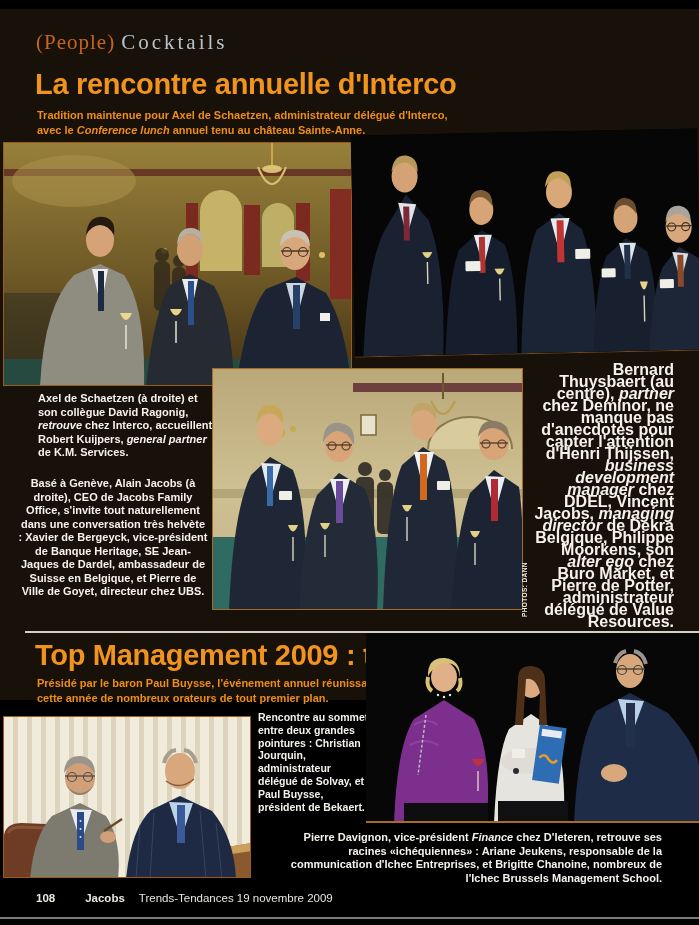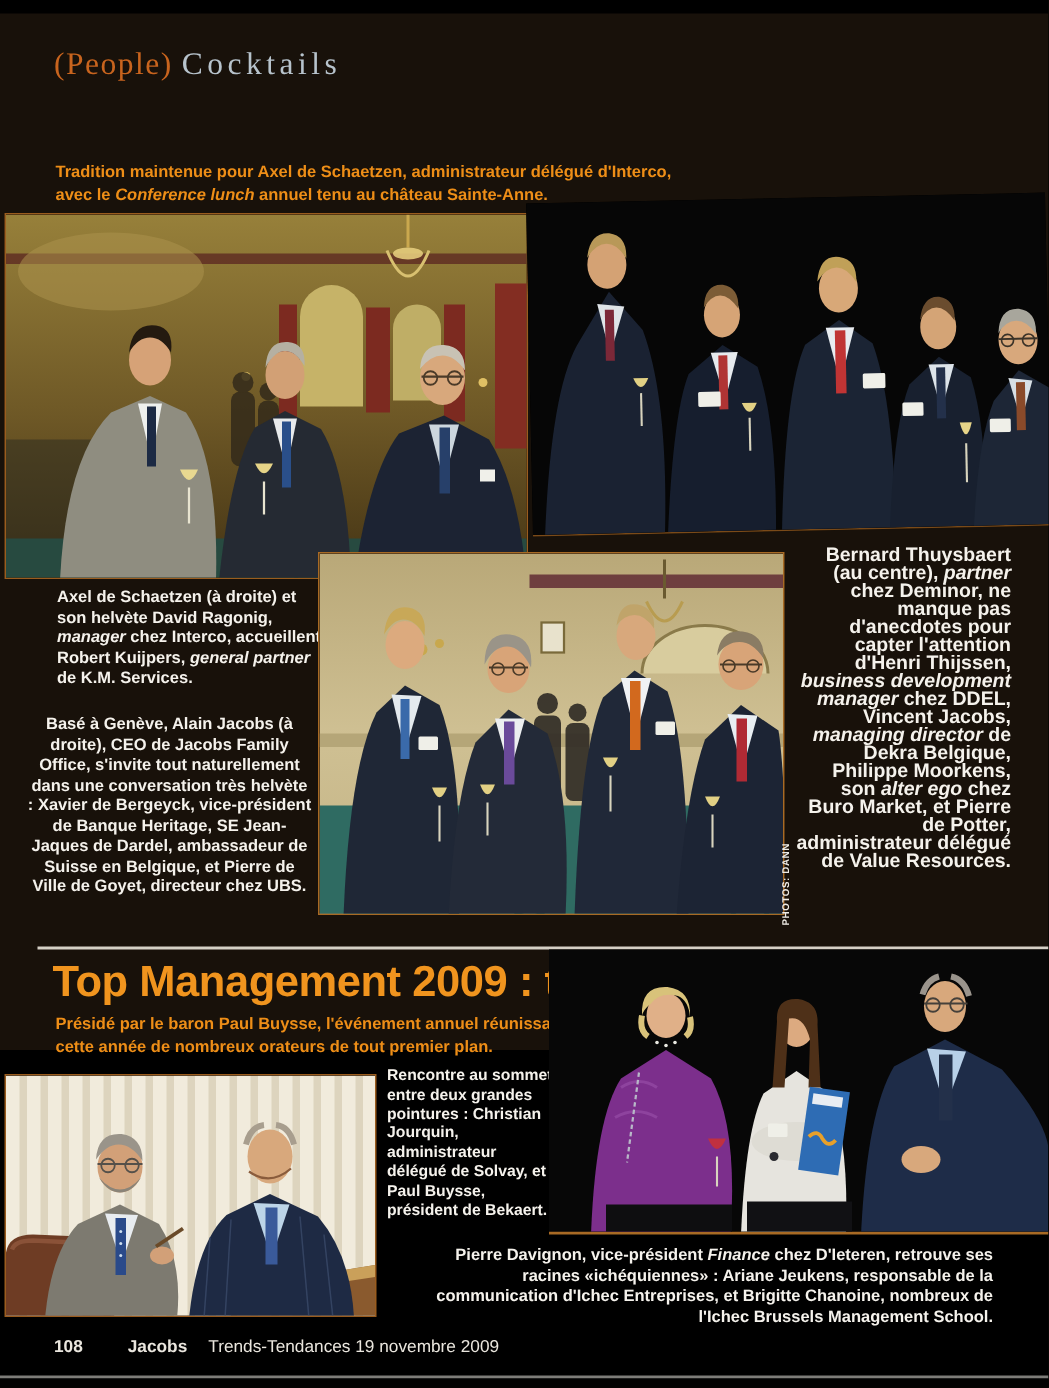--- a/index.html
+++ b/index.html
@@ -21,21 +21,21 @@
   .h1a { left:35px; top:68px; }
   .h1b { left:35px; top:639px; }
 
   .intro { color:#ee8e17; font-weight:bold; font-size:11px; line-height:1.32; }
   .intro1 { left:37px; top:108px; width:430px; }
   .intro2 { left:37px; top:676px; width:400px; }
 
   .caption { color:#f5f2ec; font-weight:bold; font-size:11px; line-height:13.5px; }
   .cap-schaetzen  { left:38px;  top:392px; width:178px; text-align:left; }
   .cap-jacobs     { left:18px;  top:477px; width:190px; text-align:center; }
-  .cap-thuysbaert { left:530px; top:364px; width:144px; text-align:right; font-size:13px; line-height:12px; }
+  .cap-thuysbaert { left:530px; top:364px; width:144px; text-align:right; font-size:16px; line-height:12px; }
   .cap-jourquin   { left:258px; top:711px; width:112px; text-align:left; font-size:10.5px; line-height:12.8px; }
   .cap-davignon   { left:280px; top:831px; width:382px; text-align:right; }
   .caption i { font-style:italic; }
 
   .photo { overflow:hidden; background:#000; }
   .photoA { left:3px;   top:142px; width:349px; height:244px; border:1px solid #9a5c1e; }
   .photoB { left:353px; top:132px; width:346px; height:222px; border-bottom:1px solid #7a4a18; transform:rotate(-1.2deg); }
   .photoC { left:212px; top:368px; width:311px; height:242px; border:1px solid #a86a24; }
   .photoD { left:3px;   top:716px; width:248px; height:162px; border:1px solid #9a5c1e; }
   .photoE { left:366px; top:633px; width:333px; height:190px; border-bottom:2px solid #a86a24; }
@@ -55,20 +55,21 @@
 <body>
 
 <div class="page">
 
   <div class="abs topbar"></div>
 
   <div class="abs kicker">
     <span class="people">(People)</span><span class="cocktails">Cocktails</span>
   </div>
 
+  <h1 class="abs h1a">La rencontre annuelle d'Interco</h1>
   <p class="abs intro intro1"><span>Tradition maintenue pour Axel de Schaetzen, administrateur délégué d'Interco,</span><br><span>avec le </span><i>Conference lunch</i><span> annuel tenu au château Sainte-Anne.</span></p>
 
   <div class="abs photo photoA">
     <svg width="349" height="244" viewBox="0 0 349 244">
       <defs>
         <linearGradient id="ga" x1="0" y1="0" x2="0" y2="1">
           <stop offset="0" stop-color="#97803a"></stop>
             <stop offset="0.55" stop-color="#6e5826"></stop>
             <stop offset="1" stop-color="#433314"></stop>
         </linearGradient>
@@ -179,21 +180,21 @@
         <rect x="306" y="150" width="14" height="9" rx="1" fill="#efefe8"></rect>
         <ellipse cx="326" cy="98" rx="13" ry="16" fill="#d8a87c"></ellipse>
         <path d="M313,93 Q314,76 327,77 Q339,79 338,94 Q332,85 325,85 Q318,85 313,93 Z" fill="#a8a69c"></path>
         <line x1="313" y1="97" x2="339" y2="97" stroke="#3a3228" stroke-width="1.3"></line>
         <circle cx="319" cy="98" r="4" fill="none" stroke="#3a3228" stroke-width="1.1"></circle>
         <circle cx="333" cy="98" r="4" fill="none" stroke="#3a3228" stroke-width="1.1"></circle>
       </g>
     </svg>
   </div>
 
-  <p class="abs caption cap-schaetzen"><span>Axel de Schaetzen (à droite) et son helvète David Ragonig, </span><i>manager</i><span> chez Interco, accueillent Robert Kuijpers, </span><i>general partner</i><span> de K.M. Services.</span></p>
+  <p class="abs caption cap-schaetzen"><span>Axel de Schaetzen (à droite) et son collègue David Ragonig, </span><i>retrouve</i><span> chez Interco, accueillent Robert Kuijpers, </span><i>general partner</i><span> de K.M. Services.</span></p>
   <p class="abs caption cap-jacobs"><span>Basé à Genève, Alain Jacobs (à droite), CEO de Jacobs Family Office, s'invite tout naturellement dans une conversation très helvète : Xavier de Bergeyck, vice-président de Banque Heritage, SE Jean-Jaques de Dardel, ambassadeur de Suisse en Belgique, et Pierre de Ville de Goyet, directeur chez UBS.</span></p>
   <p class="abs caption cap-thuysbaert"><span>Bernard Thuysbaert (au centre), </span><i>partner</i><span> chez Deminor, ne manque pas d'anecdotes pour capter l'attention d'Henri Thijssen, </span><i>business development manager</i><span> chez DDEL, Vincent Jacobs, </span><i>managing director</i><span> de Dekra Belgique, Philippe Moorkens, son </span><i>alter ego</i><span> chez Buro Market, et Pierre de Potter, administrateur délégué de Value Resources.</span></p>
 
   <div class="abs photo photoC">
     <svg width="311" height="242" viewBox="0 0 311 242">
       <defs>
         <linearGradient id="gc" x1="0" y1="0" x2="0" y2="1">
           <stop offset="0" stop-color="#b9a878"></stop>
             <stop offset="0.5" stop-color="#cfc093"></stop>
             <stop offset="1" stop-color="#c2b284"></stop>

